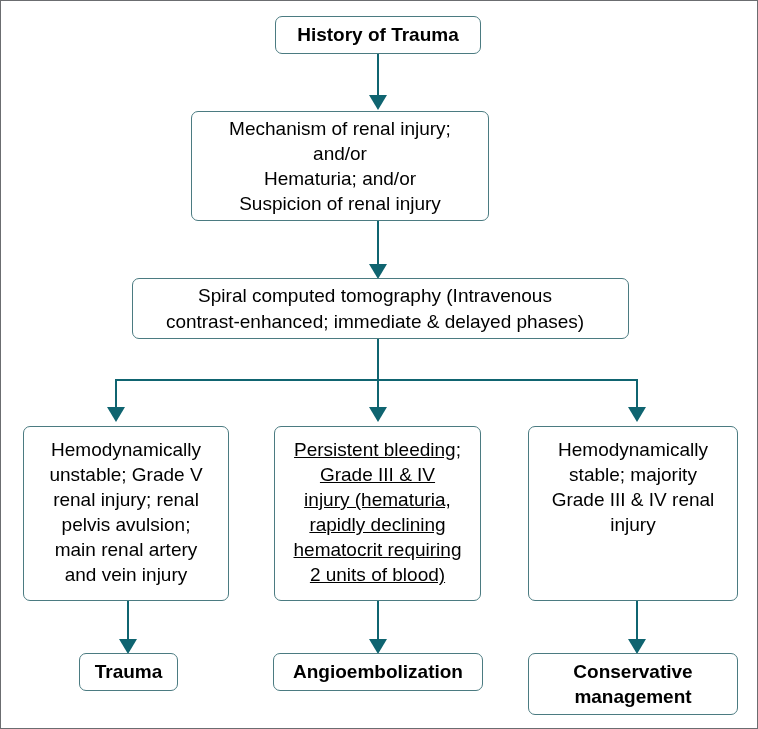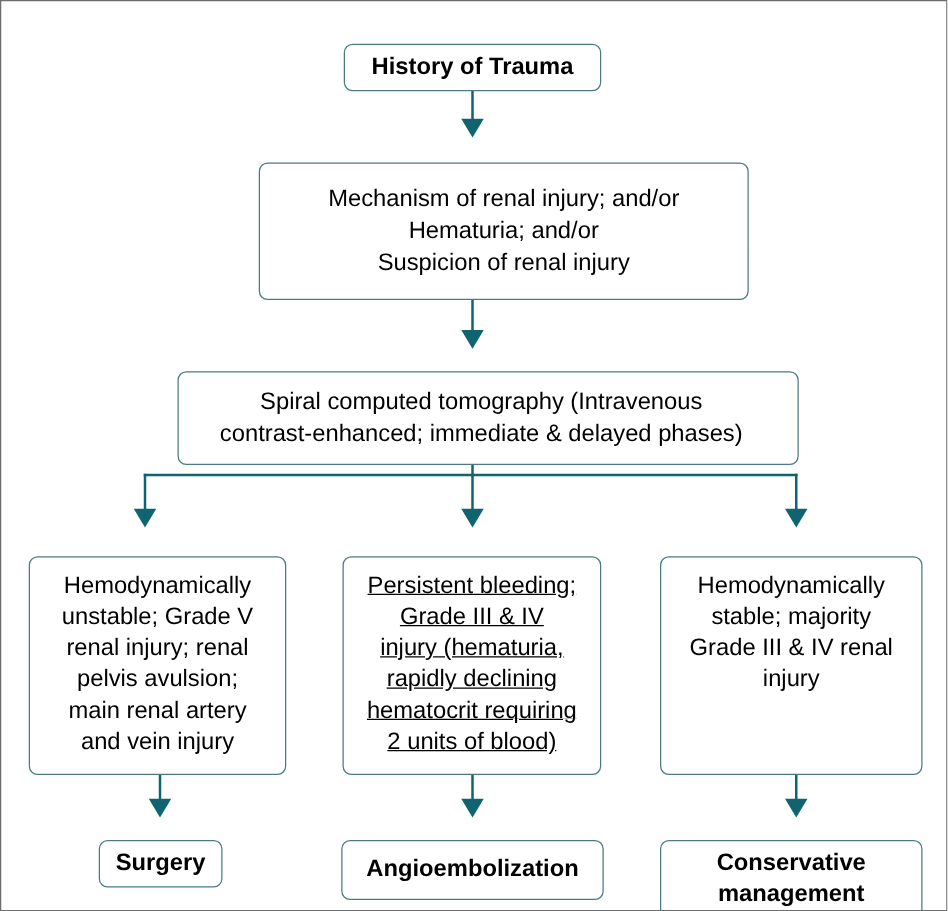--- a/index.html
+++ b/index.html
@@ -24,21 +24,20 @@
     border:1.4px solid #4b7b81;
     border-radius:7px;
     display:flex;
     justify-content:center;
     color:#000000;
     font-size:19px;
     line-height:1.32;
     text-align:center;
     white-space:pre-line;
     z-index:3;
-    margin-top:19px;
   }
   .node.center{align-items:center;}
   .node.top{align-items:flex-start;text-align:center;}
   .node .txt{display:block;width:100%;}
   .node.bold{font-weight:bold;}
 
   
   .vline{
     position:absolute;
     width:2.4px;
@@ -65,30 +64,30 @@
 
 <div id="canvas">
 
   <div class="node center bold" style="left:274px;top:15px;width:206px;height:38px;">
     <span class="txt">History of Trauma</span>
   </div>
 
   <div class="vline" style="left:376px;top:53px;height:45px;"></div>
   <div class="arrow" style="left:368px;top:94px;"></div>
 
-  <div class="node center" style="left:206px;top:110px;width:392px;height:110px;padding:6px 22px;">
+  <div class="node center" style="left:190px;top:110px;width:298px;height:110px;padding:6px 22px;">
     <span class="txt">Mechanism of renal injury; and/or
 Hematuria; and/or
 Suspicion of renal injury</span>
   </div>
 
   <div class="vline" style="left:376px;top:220px;height:48px;"></div>
   <div class="arrow" style="left:368px;top:263px;"></div>
 
-  <div class="node center" style="left:141px;top:277px;width:497px;height:75px;">
+  <div class="node center" style="left:131px;top:277px;width:497px;height:61px;">
     <span class="txt" style="width:520px;margin-left:-11px;">Spiral computed tomography (Intravenous
 contrast-enhanced; immediate &amp; delayed phases)</span>
   </div>
 
   <div class="vline" style="left:376px;top:338px;height:42px;"></div>
   <div class="hline" style="left:114px;top:378px;width:523px;"></div>
 
   <div class="vline" style="left:114px;top:378px;height:32px;"></div>
   <div class="arrow" style="left:106px;top:406px;"></div>
 
@@ -126,24 +125,24 @@
   <div class="vline" style="left:126px;top:600px;height:42px;"></div>
   <div class="arrow" style="left:118px;top:638px;"></div>
 
   <div class="vline" style="left:376px;top:600px;height:42px;"></div>
   <div class="arrow" style="left:368px;top:638px;"></div>
 
   <div class="vline" style="left:635px;top:600px;height:42px;"></div>
   <div class="arrow" style="left:627px;top:638px;"></div>
 
   <div class="node center bold" style="left:78px;top:652px;width:99px;height:38px;">
-    <span class="txt">Surgery</span>
+    <span class="txt">Trauma</span>
   </div>
 
-  <div class="node center bold" style="left:272px;top:652px;width:210px;height:48px;">
+  <div class="node center bold" style="left:272px;top:652px;width:210px;height:38px;">
     <span class="txt">Angioembolization</span>
   </div>
 
   <div class="node center bold" style="left:527px;top:652px;width:210px;height:62px;">
     <span class="txt">Conservative
 management</span>
   </div>
 
 </div>
 

